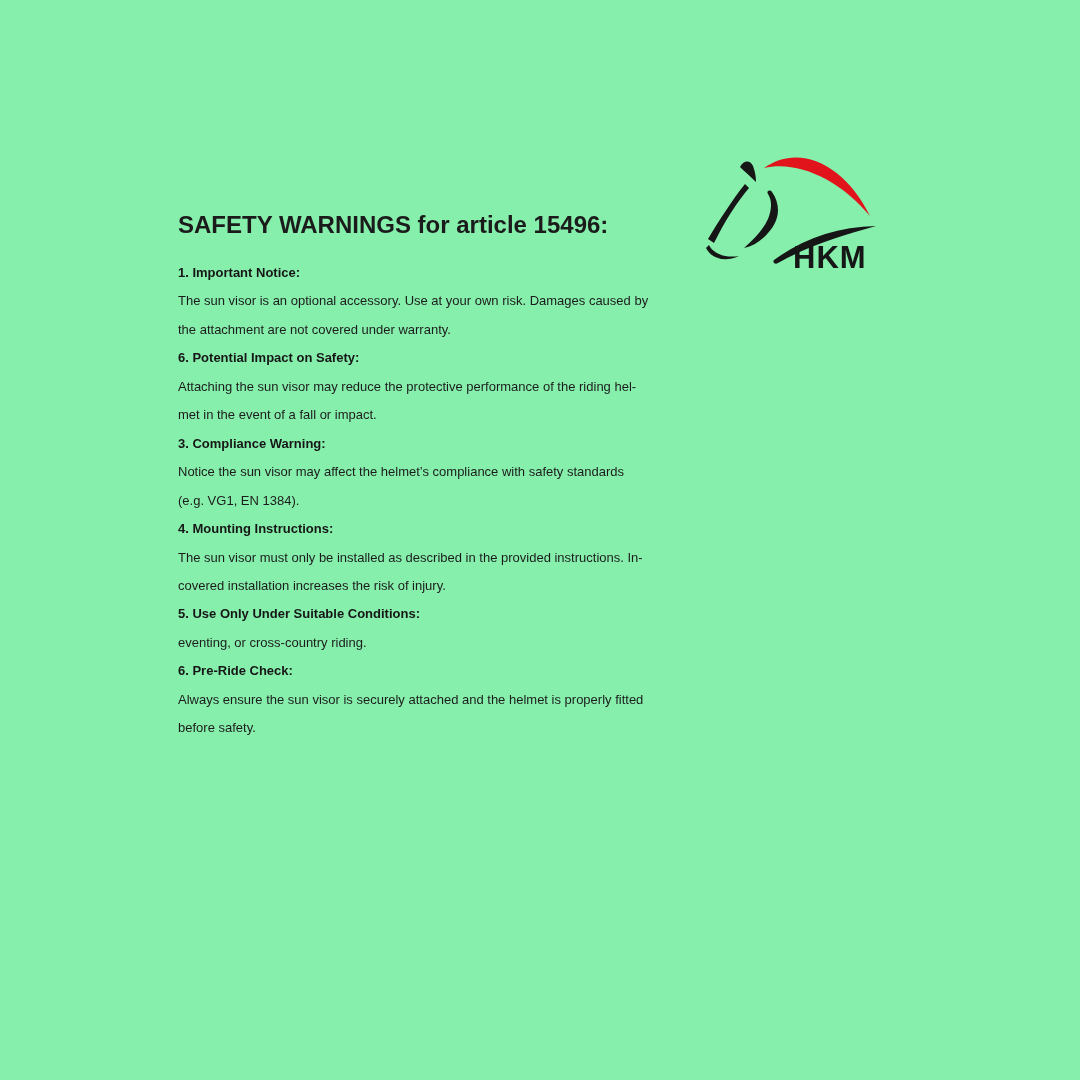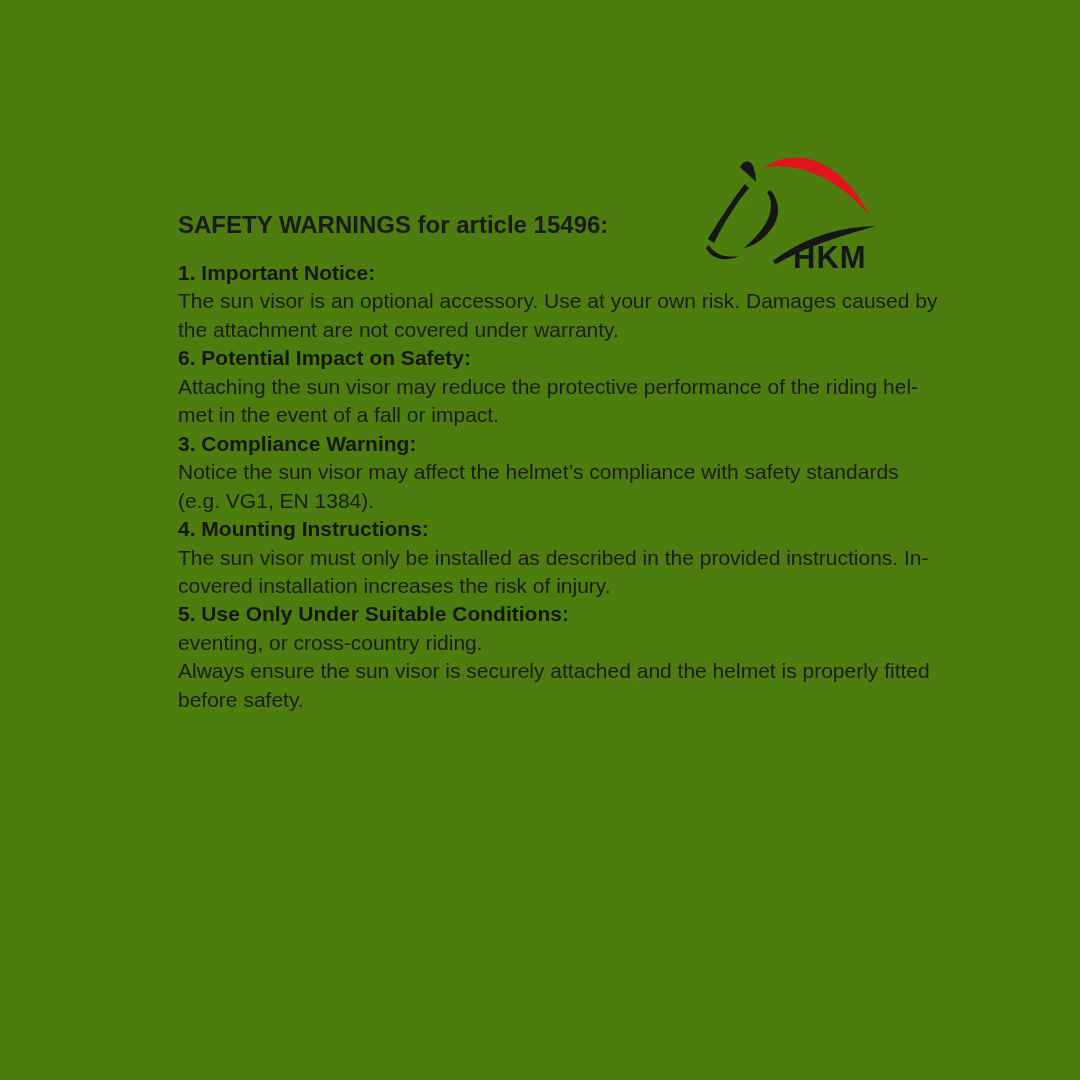--- a/index.html
+++ b/index.html
@@ -4,21 +4,21 @@
 <style>
   html, body {
     margin: 0;
     padding: 0;
     background: #ffffff;
   }
   .canvas {
     position: relative;
     width: 1080px;
     height: 1080px;
-    background: #4d7c0f;
+    background: #86efac;
     overflow: hidden;
     font-family: "Liberation Sans", sans-serif;
     color: #1c1c1c;
   }
   .doc-title {
     position: absolute;
     left: 178px;
     top: 211px;
     font-size: 24px;
     font-weight: bold;
@@ -33,21 +33,21 @@
     width: 188px;
     height: 126px;
   }
   .content {
     position: absolute;
     left: 178px;
     top: 259px;
     width: 800px;
   }
   .line {
-    font-size: 21px;
+    font-size: 13px;
     line-height: 28.45px;
     white-space: nowrap;
     color: #1c1c1c;
   }
   .line.heading {
     font-weight: bold;
     color: #161616;
   }
   .logo-brand-text {
     font-family: "Liberation Sans", sans-serif;
@@ -104,18 +104,19 @@
       <div class="line">The sun visor must only be installed as described in the provided instructions. In-</div>
       <div class="line">covered installation increases the risk of injury.</div>
     </div>
 
     <div>
       <div class="line heading">5. Use Only Under Suitable Conditions:</div>
       <div class="line">eventing, or cross-country riding.</div>
     </div>
 
     <div>
+      <div class="line heading">6. Pre-Ride Check:</div>
       <div class="line">Always ensure the sun visor is securely attached and the helmet is properly fitted</div>
       <div class="line">before safety.</div>
     </div>
 
   </div>
 </div>
 
 </body></html>

